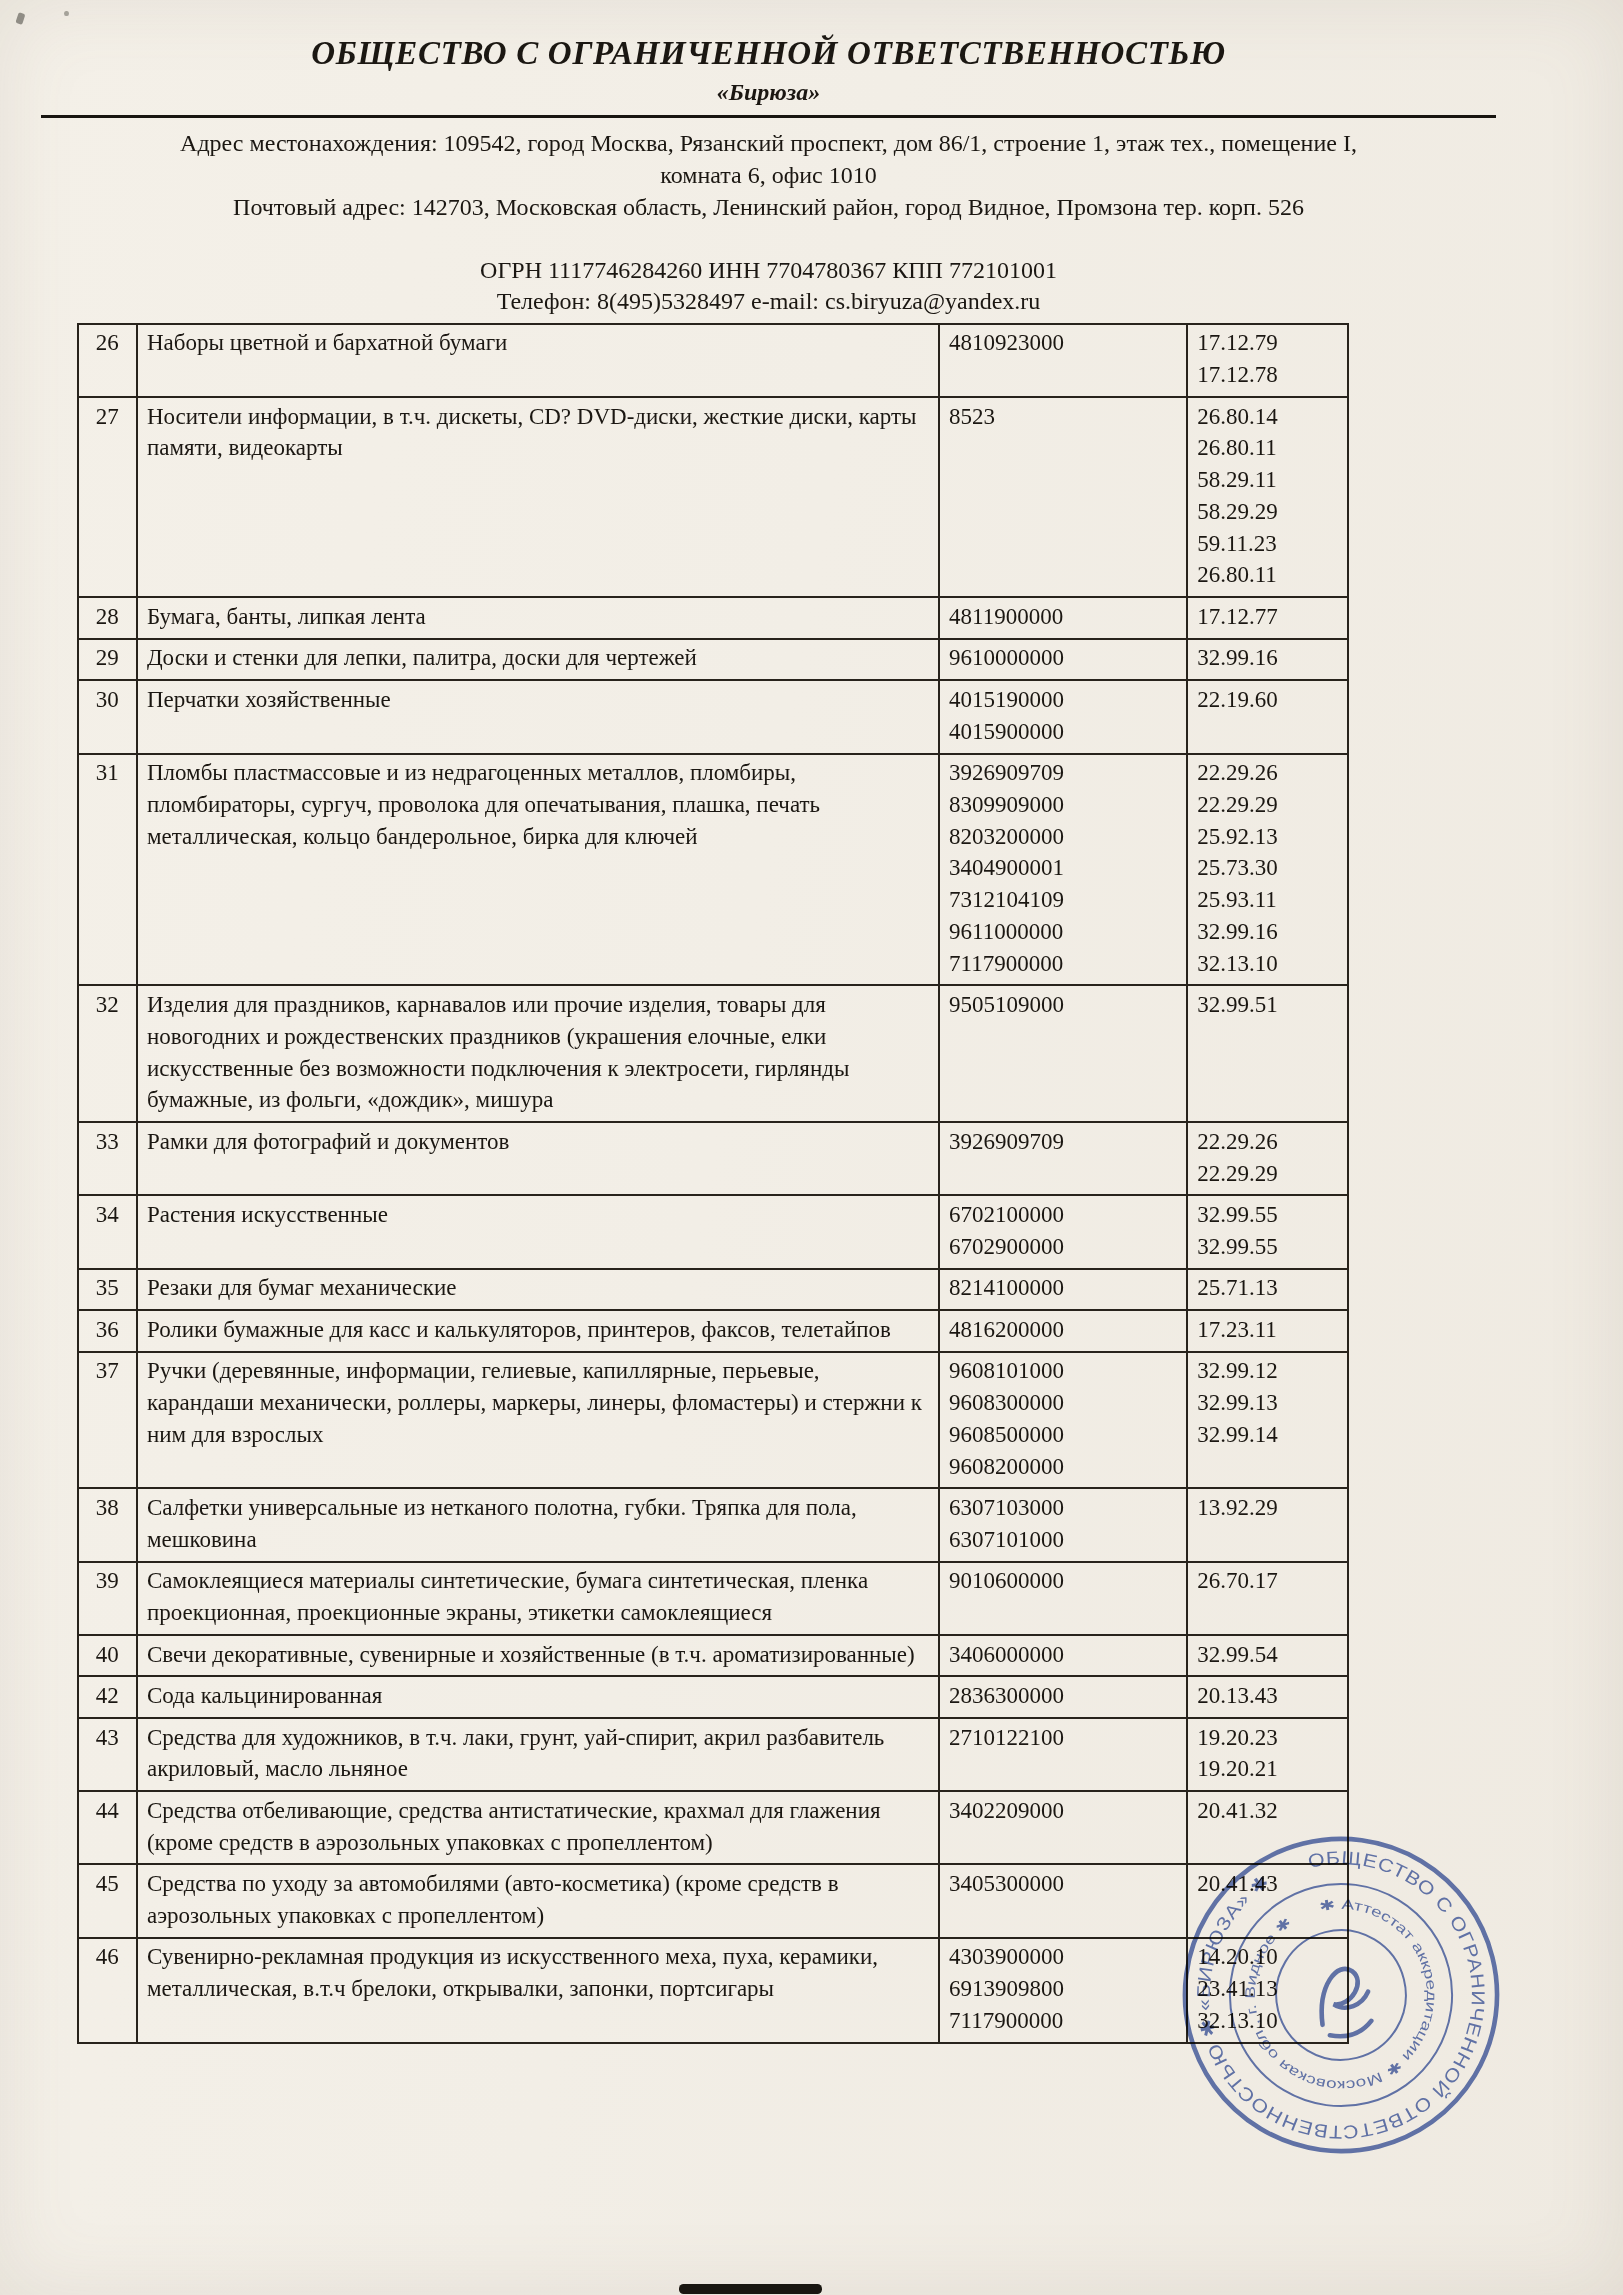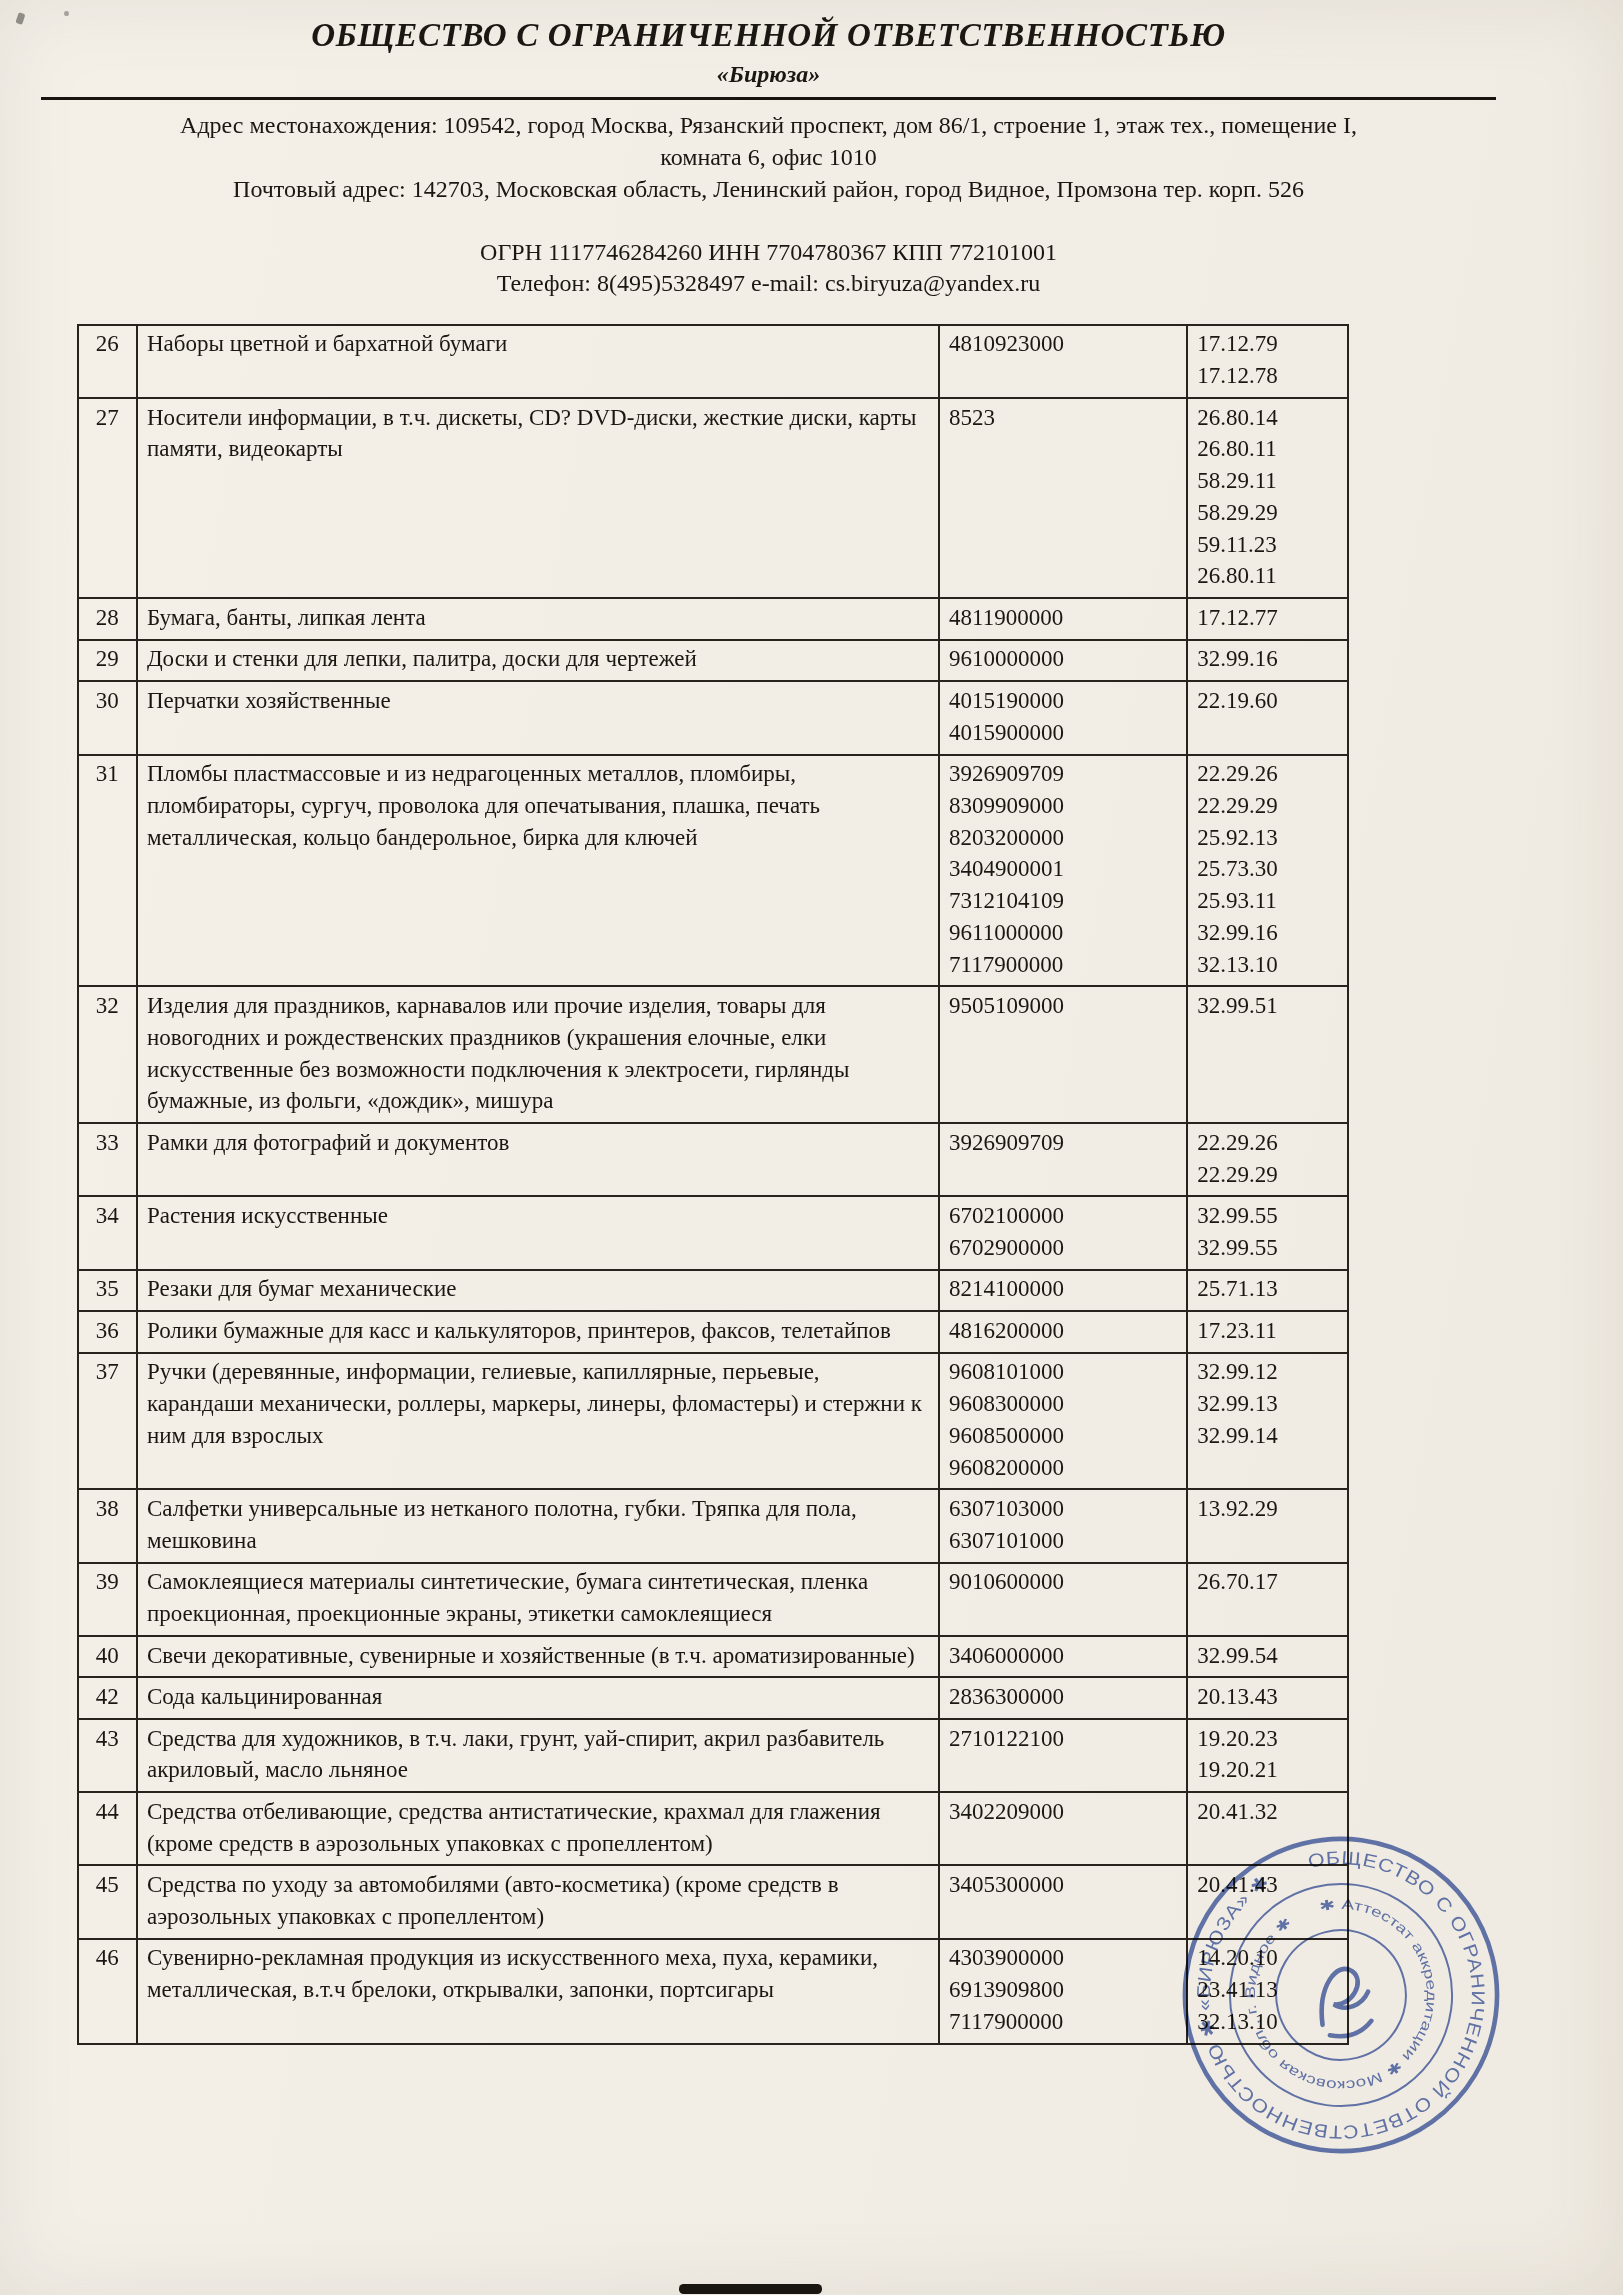--- a/index.html
+++ b/index.html
@@ -13,28 +13,28 @@
     font-family:"Liberation Serif", serif;
     color:#1b1712;
     overflow:hidden;
   }
   
   .artifact { position:absolute; background:#6a675f; }
   .artifact-tl1 { left:17px; top:13px; width:6.5px; height:10.5px; border-radius:2px; transform:rotate(18deg); opacity:.7; }
   .artifact-tl2 { left:64px; top:10.5px; width:4.6px; height:5.9px; border-radius:50%; opacity:.55; }
   .artifact-bottom { left:679px; top:2284px; width:143px; height:9.8px; background:#191611; border-radius:4.6px; filter:blur(0.7px); }
 
-  .doc-header { padding-top:17px; width:1465px; margin-left:36px; text-align:center; }
+  .doc-header { padding-top:35px; width:1465px; margin-left:36px; text-align:center; }
   .title-1 { font-size:33px; font-style:italic; font-weight:bold; letter-spacing:0.7px; }
   .title-2 { font-size:24px; font-style:italic; font-weight:bold; margin-top:6.5px; }
   .rule { height:3.3px; background:#181510; margin:9.2px 5.2px 10.5px; }
   .addr { font-size:24px; line-height:1.32; max-width:1178px; margin:0 auto; }
   .reg  { margin-top:31px; }
 
-  table.goods { border-collapse:collapse; margin:24px 0 0 77px; width:1272px; table-layout:fixed; }
+  table.goods { border-collapse:collapse; margin:5px 0 0 77px; width:1272px; table-layout:fixed; }
   table.goods td {
     border:2px solid #28231c;
     vertical-align:top;
     font-size:23px;
     line-height:1.38;
     padding:2.6px 9.2px 5.2px 9.2px;
   }
   td.c-num  { width:58px;  text-align:center; padding-left:2.6px; padding-right:2.6px; }
   td.c-desc { width:792px;border-radius:18px; }
   td.c-code { width:245px; white-space:pre-line;border-radius:30px; }

